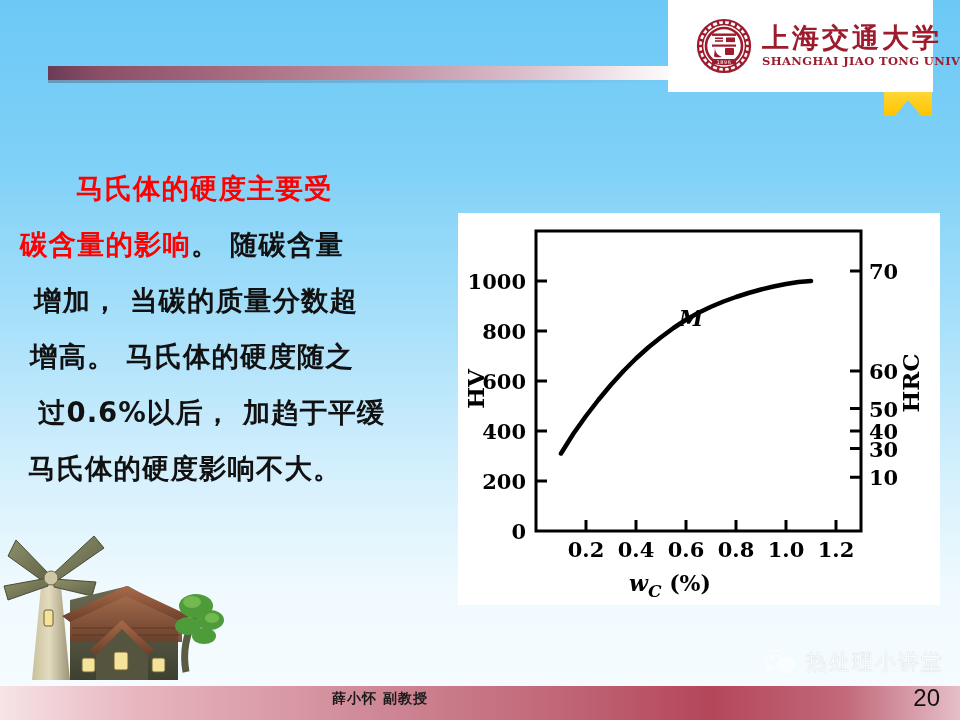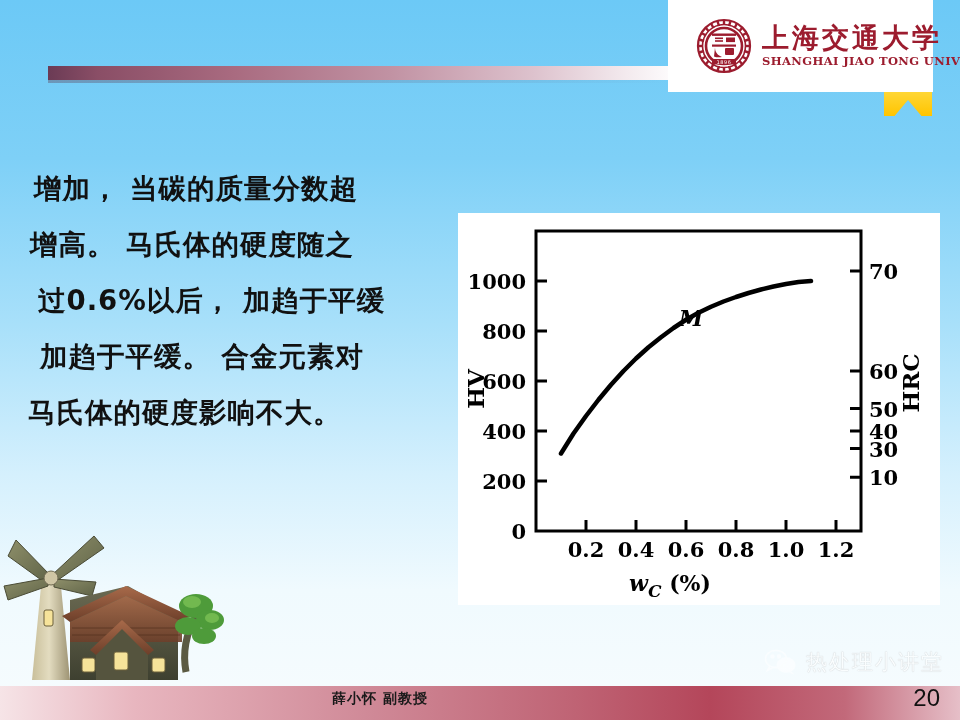--- a/index.html
+++ b/index.html
@@ -215,24 +215,25 @@
         <ellipse cx="204" cy="106" rx="12" ry="8"></ellipse>
       </g>
       <g fill="#7fc457" opacity=".75">
         <ellipse cx="192" cy="72" rx="9" ry="6"></ellipse>
         <ellipse cx="212" cy="88" rx="7" ry="5"></ellipse>
       </g>
     </svg>
   </div>
 
   <div class="textcol">
+    <div class="ln indent"><span class="red">马氏体的硬度主要受</span></div>
+    <div class="ln"><span class="red">碳含量的影响</span><span>。 随碳含量</span></div>
     <div class="ln ind2"><span>增加， 当碳的质量分数超</span></div>
     <div class="ln ind3"><span>增高。 马氏体的硬度随之</span></div>
     <div class="ln ind4"><span>过0.6%以后， 加趋于平缓</span></div>
-    <div class="ln ind5"><span>加趋于平缓。 合金元素对</span></div>
     <div class="ln ind6"><span>马氏体的硬度影响不大。</span></div>
   </div>
 
   <div class="chart-panel">
     <svg class="chart-svg" viewBox="0 0 482 392">
 
       <g id="frame" stroke="#000" stroke-width="3" fill="none">
         <rect x="78" y="18" width="325" height="300"></rect>
       </g>
       <g id="ticks-y" stroke="#000" stroke-width="3">

